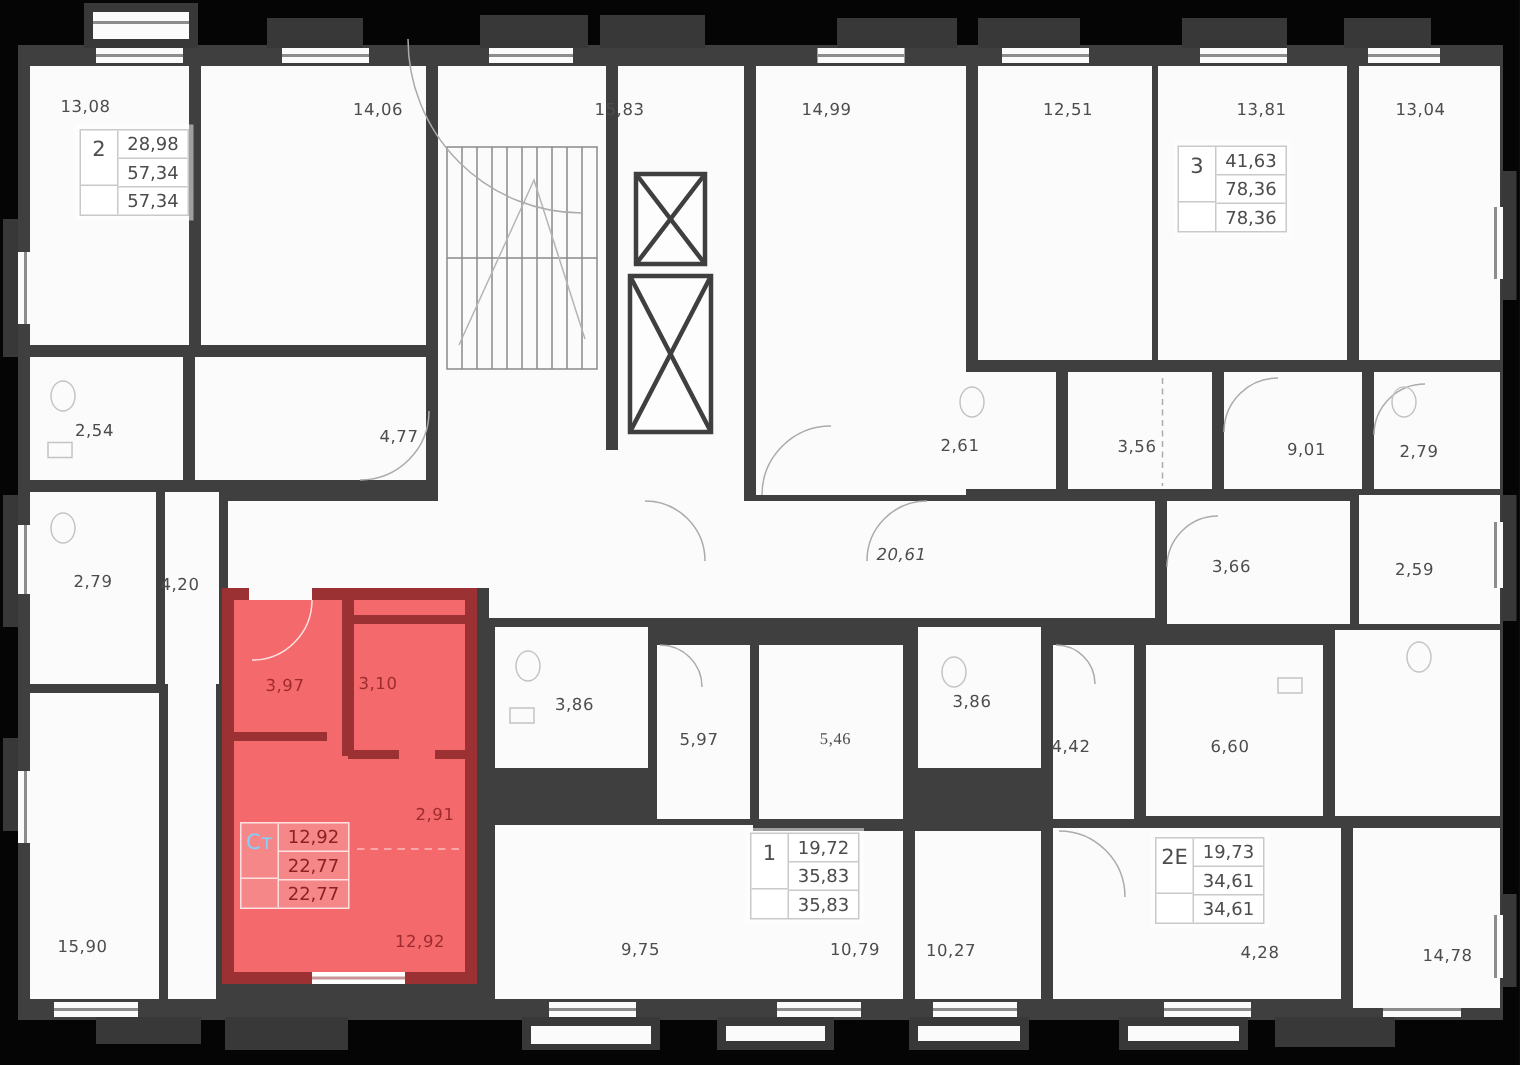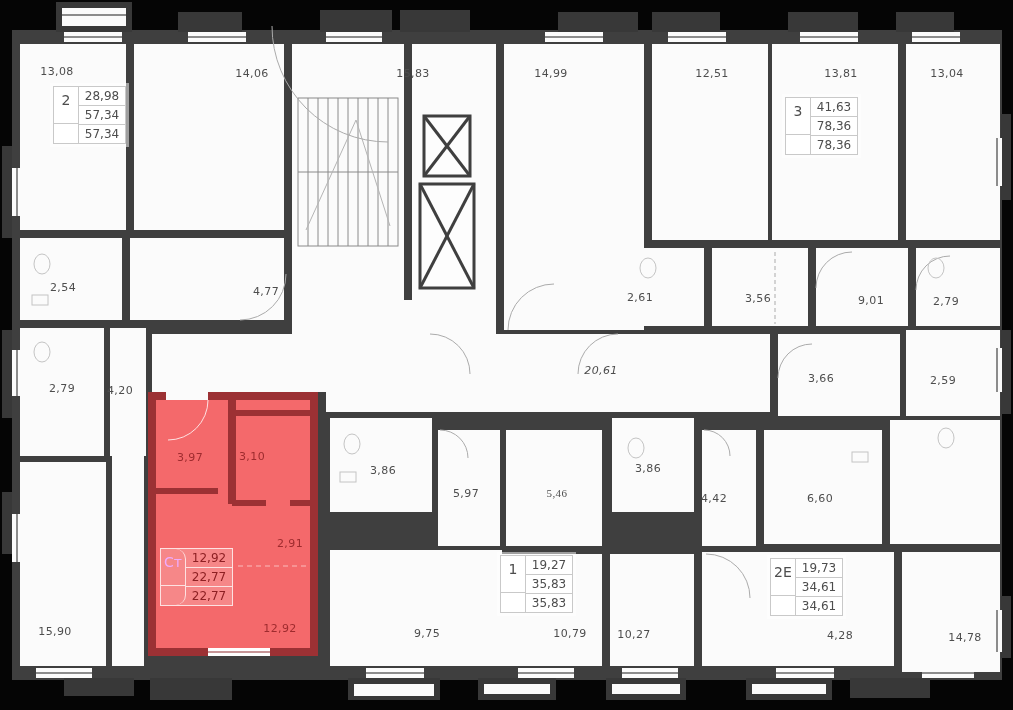--- a/index.html
+++ b/index.html
@@ -14,21 +14,21 @@
   .apt-table .lbl{width:24px;position:relative;display:flex;justify-content:center;
                   padding-top:5px;font-size:14px;color:#4d4d4d;border-right:1px solid #c9c9c9;}
   .apt-table .lbl::after{content:"";position:absolute;left:0;right:0;top:64%;
                   border-top:1px solid #c9c9c9;}
   .apt-table .vals{display:flex;flex-direction:column;}
   .apt-table .vals div{width:46px;height:18px;line-height:18px;text-align:center;
                   font-size:12px;color:#4d4d4d;border-bottom:1px solid #c9c9c9;}
   .apt-table .vals div:last-child{border-bottom:none;}
   .apt-table.red{background:rgba(255,240,240,.22);border-color:rgba(255,255,255,.75);
                  box-shadow:none;}
-  .apt-table.red .lbl{color:#f0abfc;border-color:rgba(255,255,255,.75);border-radius:10px;}
+  .apt-table.red .lbl{color:#7dd3fc;border-color:rgba(255,255,255,.75);}
   .apt-table.red .lbl::after{border-color:rgba(255,255,255,.75);}
   .apt-table.red .vals div{color:#8d2023;border-color:rgba(255,255,255,.75);}
   .unit-overlay{position:absolute;left:148px;top:392px;width:170px;height:264px;cursor:pointer;}
 </style>
 </head>
 <body>
 
 <div class="canvas" id="plan">
   <svg width="1013" height="710" viewBox="0 0 1013 710">
 
@@ -273,21 +273,21 @@
       <div class="lbl">Ст</div>
       <div class="vals">
         <div>12,92</div>
         <div>22,77</div>
         <div>22,77</div>
       </div>
     </div>
     <div class="apt-table" style="left: 500px; top: 555px;">
       <div class="lbl">1</div>
       <div class="vals">
-        <div>19,27</div>
+        <div>19,72</div>
         <div>35,83</div>
         <div>35,83</div>
       </div>
     </div>
     <div class="apt-table" style="left: 770px; top: 558px;">
       <div class="lbl">2Е</div>
       <div class="vals">
         <div>19,73</div>
         <div>34,61</div>
         <div>34,61</div>

